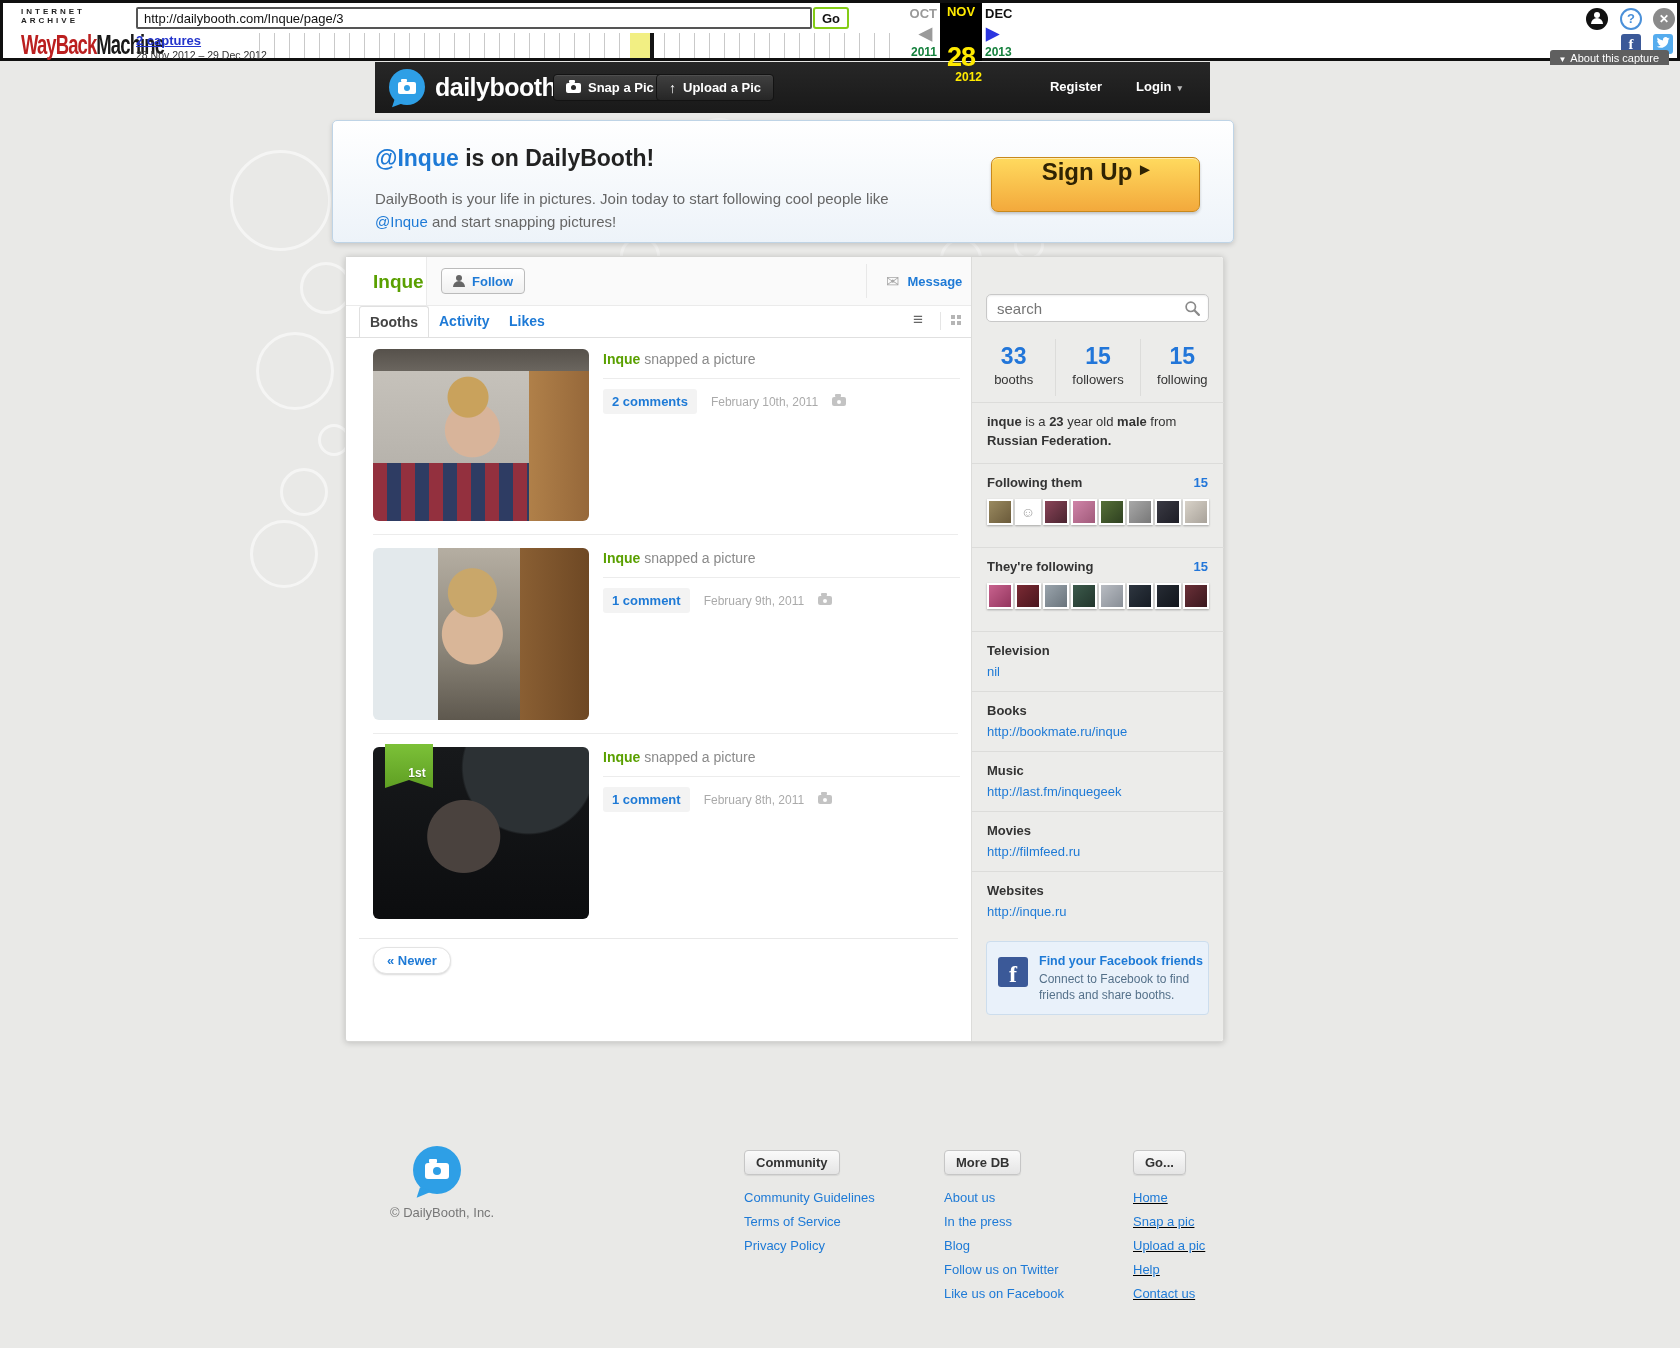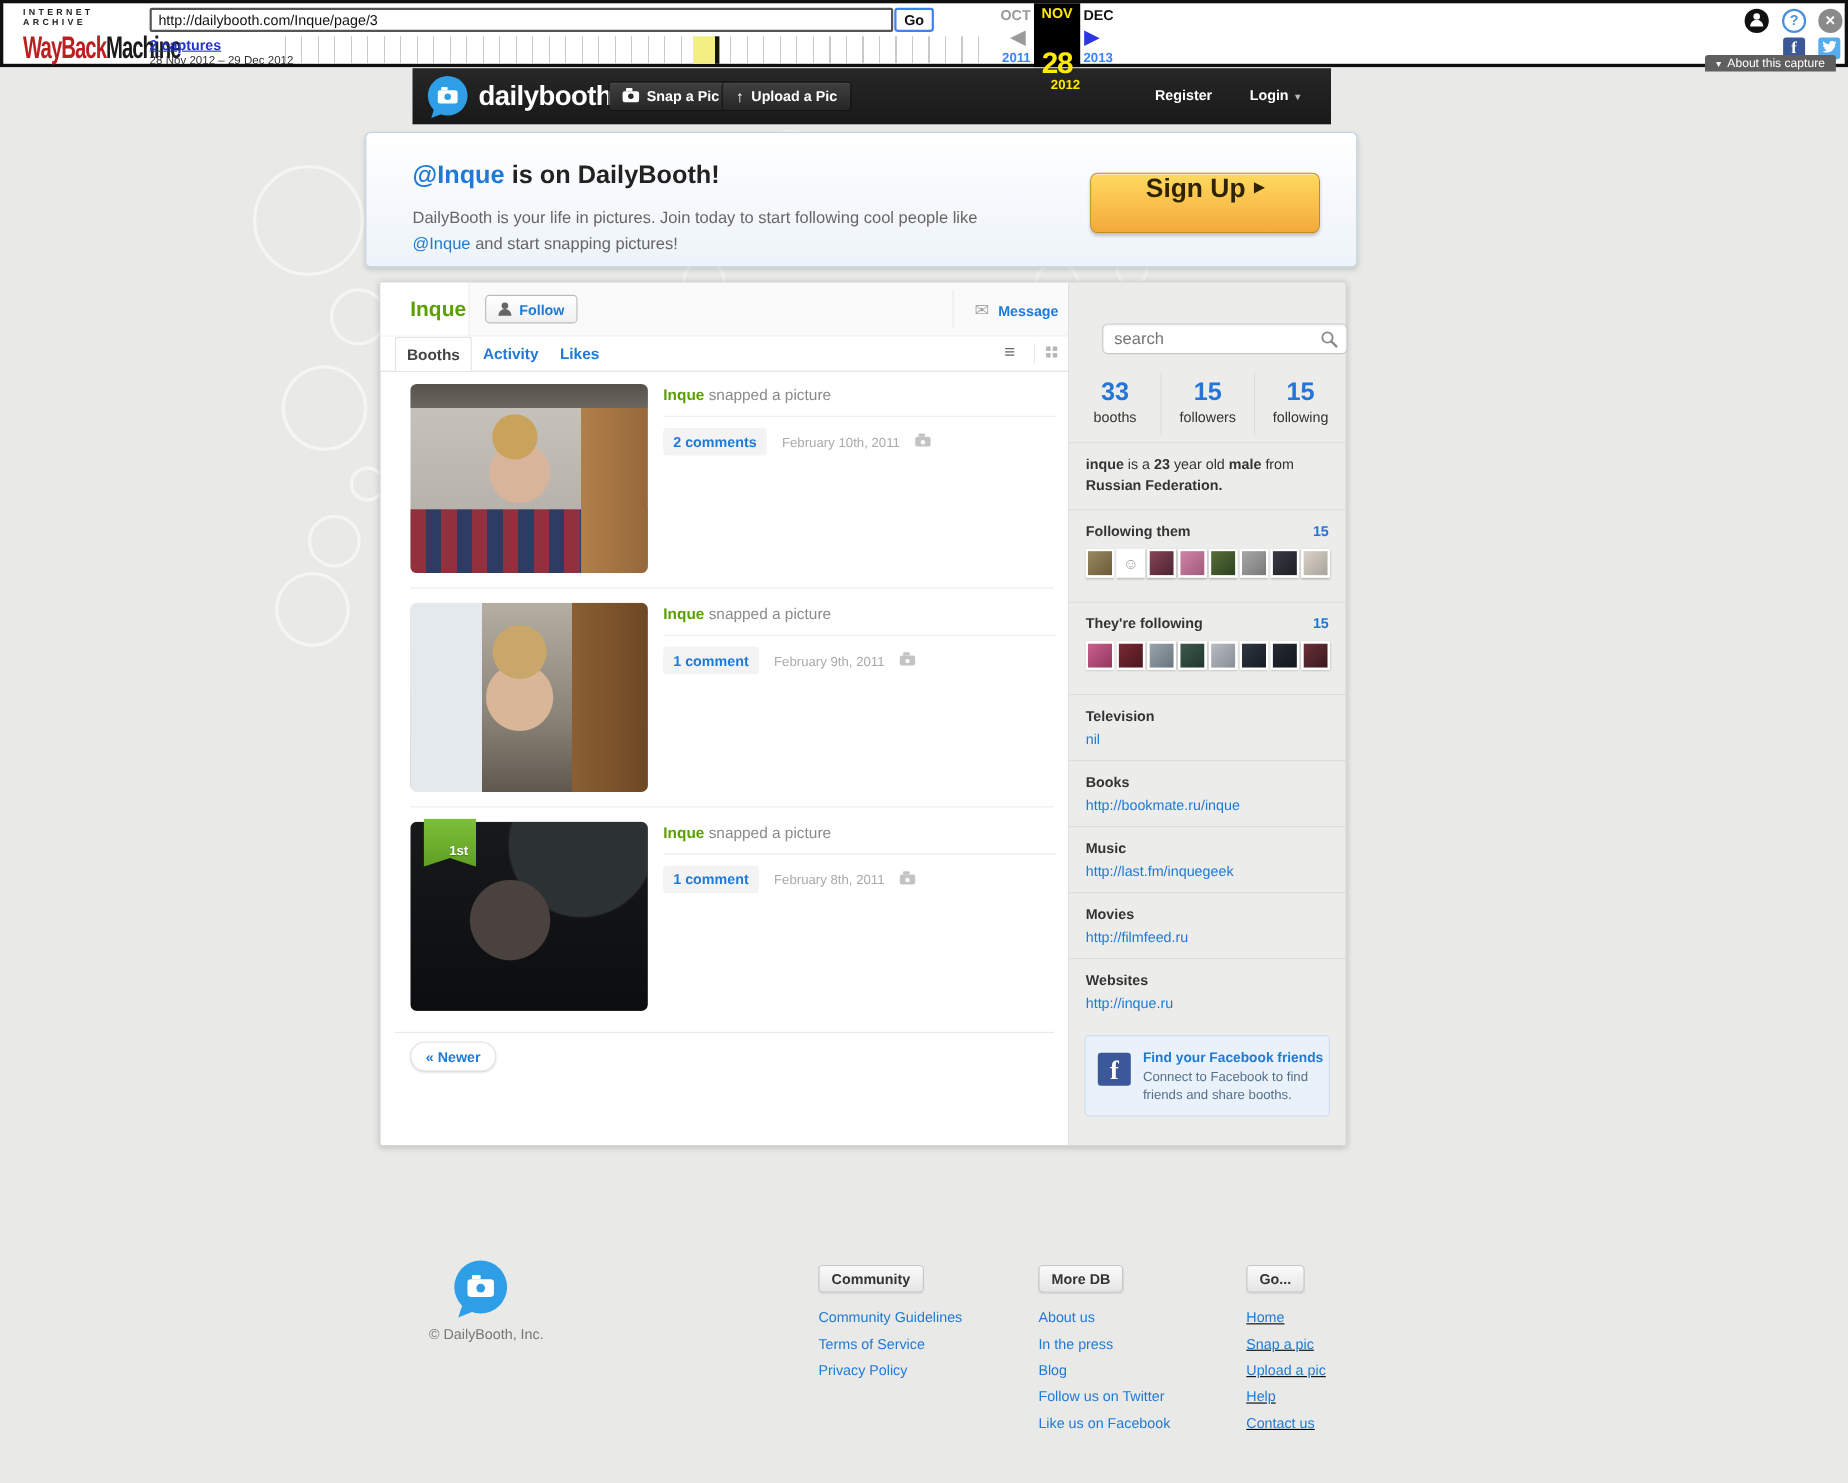--- a/index.html
+++ b/index.html
@@ -11,38 +11,38 @@
   .bub.dim{border-color:rgba(255,255,255,.35);}
 
   
   #wb-toolbar{position:absolute;left:0;top:0;width:1680px;height:61px;background:#fff;border:3px solid #101010;box-sizing:border-box;z-index:50;}
   #wb-logo{position:absolute;left:18px;top:4px;width:120px;}
   #wb-logo .arc{font-size:8px;letter-spacing:3px;color:#222;font-weight:bold;}
   #wb-logo .word{font-weight:bold;font-size:21px;letter-spacing:-1px;transform:scaleY(1.35) scaleX(.88);transform-origin:left top;margin-top:3px;white-space:nowrap;}
   #wb-logo .word .red{color:#bb1f1f;}
   #wb-logo .word .blk{color:#1a1a1a;}
   #wb-url{position:absolute;left:133px;top:4px;width:660px;height:18px;border:2px solid #555;border-radius:2px;font-size:13px;padding:0 6px;color:#111;font-family:"Liberation Sans",sans-serif;}
-  #wb-go{position:absolute;left:810px;top:4px;width:36px;height:22px;border:2px solid #3b82f6;background:#fff;border-radius:3px;font-size:13px;font-weight:bold;color:#111;}
+  #wb-go{position:absolute;left:810px;top:4px;width:36px;height:22px;border:2px solid #84cc16;background:#fff;border-radius:3px;font-size:13px;font-weight:bold;color:#111;}
   #wb-captures{position:absolute;left:133px;top:30px;font-size:13px;font-weight:bold;color:#2233cc;text-decoration:underline;cursor:pointer;}
   #wb-range{position:absolute;left:133px;top:46px;font-size:10.5px;color:#333;}
   #wb-ticks{position:absolute;left:256px;top:30px;width:637px;height:25px;background:repeating-linear-gradient(90deg,#c9c9c9 0 1px,transparent 1px 15px);}
   #wb-highlight{position:absolute;left:371px;top:0;width:21px;height:25px;background:#f2ef83;}
   #wb-capbar{position:absolute;left:20px;top:0;width:4px;height:25px;background:#141414;}
   #wb-nav{position:absolute;left:898px;top:0;width:120px;height:58px;font-weight:bold;}
   .wb-month{position:absolute;top:3px;font-size:13px;}
   #wb-mprev{left:0;width:36px;text-align:right;color:#999;}
   #wb-mnext{left:84px;color:#111;}
   #wb-blackcol{position:absolute;left:39px;top:0;width:42px;height:58px;background:#000;text-align:center;color:#ffea00;}
   #wb-blackcol .mon{font-size:13px;line-height:17px;}
   #wb-blackcol .day{font-size:27px;line-height:26px;letter-spacing:-1px;margin-top:24px;}
   #wb-blackcol .yr{font-size:12px;line-height:14px;text-align:right;}
   .wb-arrow{position:absolute;top:20px;font-size:17px;cursor:pointer;}
   #wb-aprev{left:18px;color:#9a9a9a;}
   #wb-anext{left:85px;color:#2b35e0;}
-  .wb-year{position:absolute;top:42px;font-size:12px;color:#3b82f6;}
+  .wb-year{position:absolute;top:42px;font-size:12px;color:#15803d;}
   #wb-yprev{left:0;width:36px;text-align:right;}
   #wb-ynext{left:84px;}
   .tb-ico{position:absolute;width:22px;height:22px;border-radius:50%;text-align:center;cursor:pointer;}
   #ico-user{left:1583px;top:5px;background:#111;}
   #ico-user .person{position:absolute;left:5px;top:4px;}
   #ico-help{left:1617px;top:5px;border:2px solid #4a90d9;width:18px;height:18px;line-height:18px;color:#4a90d9;font-weight:bold;font-size:13px;background:#fff;}
   #ico-close{left:1650px;top:5px;background:#8a8a8a;color:#fff;line-height:22px;font-size:12px;font-weight:bold;}
   .tb-sq{position:absolute;width:20px;height:20px;border-radius:3px;text-align:center;cursor:pointer;}
   #ico-fb{left:1618px;top:31px;background:#3b5998;color:#fff;font-family:"Liberation Serif",serif;font-weight:bold;font-size:15px;line-height:20px;}
   #ico-tw{left:1650px;top:31px;background:#55acee;}
@@ -134,21 +134,21 @@
   .cam.meta{width:14px;height:9px;background:#bdbdbd;opacity:.9;}
   .cam.meta::before{background:#bdbdbd;}
   .cam.meta::after{background:#fff;width:4px;height:4px;margin:-2px 0 0 -2px;}
   .post-sep{position:absolute;left:27px;width:585px;border-top:1px solid #ececec;}
   .ribbon{position:absolute;left:12px;top:-3px;width:32px;height:44px;background:linear-gradient(#7cc138,#5f9f23);clip-path:polygon(0 0,100% 0,100% 100%,50% 82%,0 100%);color:#fff;font-size:12px;font-weight:bold;text-align:center;line-height:58px;text-shadow:0 1px 1px rgba(0,0,0,.3);padding-left:16px;}
   #newer-sep{position:absolute;left:13px;top:681px;width:599px;border-top:1px solid #e8e8e8;}
   #btn-newer{position:absolute;left:27px;top:690px;background:#fff;border:1px solid #e3e3e3;border-radius:13px;box-shadow:0 1px 2px rgba(0,0,0,.15);padding:5px 13px;font-size:13px;font-weight:bold;color:#1e7ad6;cursor:pointer;}
 
   
   #sidebar{position:absolute;left:625px;top:0;width:252px;height:784px;background:#ececea;border-left:1px solid #dcdcda;border-radius:0 3px 3px 0;box-sizing:border-box;}
-  #search-box{position:absolute;left:30px;top:37px;width:223px;height:28px;background:#fff;border:1px solid #c8c8c8;border-radius:5px;box-shadow:inset 0 1px 2px rgba(0,0,0,.08);box-sizing:border-box;padding-left:13px;}
+  #search-box{position:absolute;left:14px;top:37px;width:223px;height:28px;background:#fff;border:1px solid #c8c8c8;border-radius:5px;box-shadow:inset 0 1px 2px rgba(0,0,0,.08);box-sizing:border-box;padding-left:13px;}
   #search-input{position:absolute;left:0;top:0;width:100%;height:100%;border:none;background:transparent;padding:0 28px 0 10px;font-size:15px;color:#444;box-sizing:border-box;font-family:"Liberation Sans",sans-serif;outline:none;}
   #search-mag{position:absolute;right:7px;top:5px;}
   #stats{position:absolute;left:0;top:82px;width:252px;height:57px;display:flex;}
   .stat{flex:1;text-align:center;padding-top:4px;}
   .stat+.stat{border-left:1px solid #dcdcda;}
   .stat .num{color:#2276d9;font-size:23px;font-weight:bold;}
   .stat .lbl{color:#333;font-size:13px;margin-top:2px;}
   .side-sep{position:absolute;left:0;width:252px;border-top:1px solid #dcdcda;}
   #bio{position:absolute;left:15px;top:156px;width:212px;font-size:13px;color:#333;line-height:1.45;}
   .shead{position:absolute;left:15px;font-size:13px;font-weight:bold;color:#333;}

